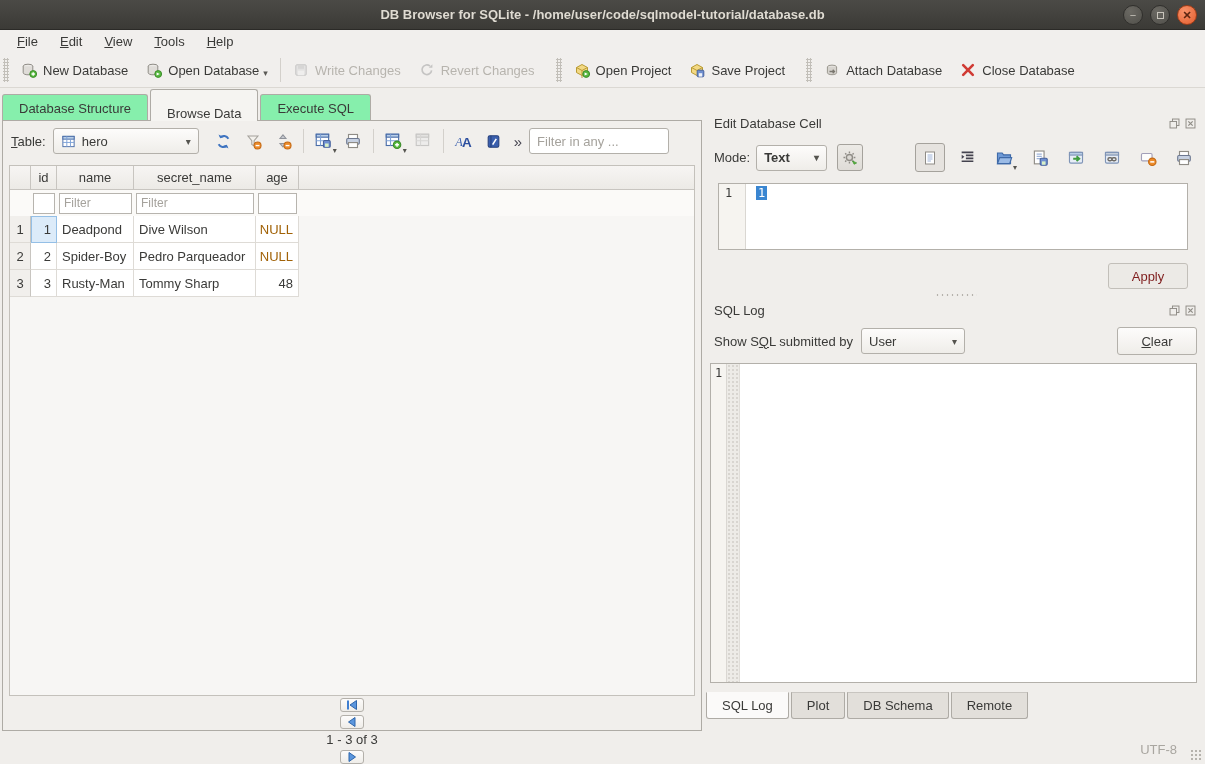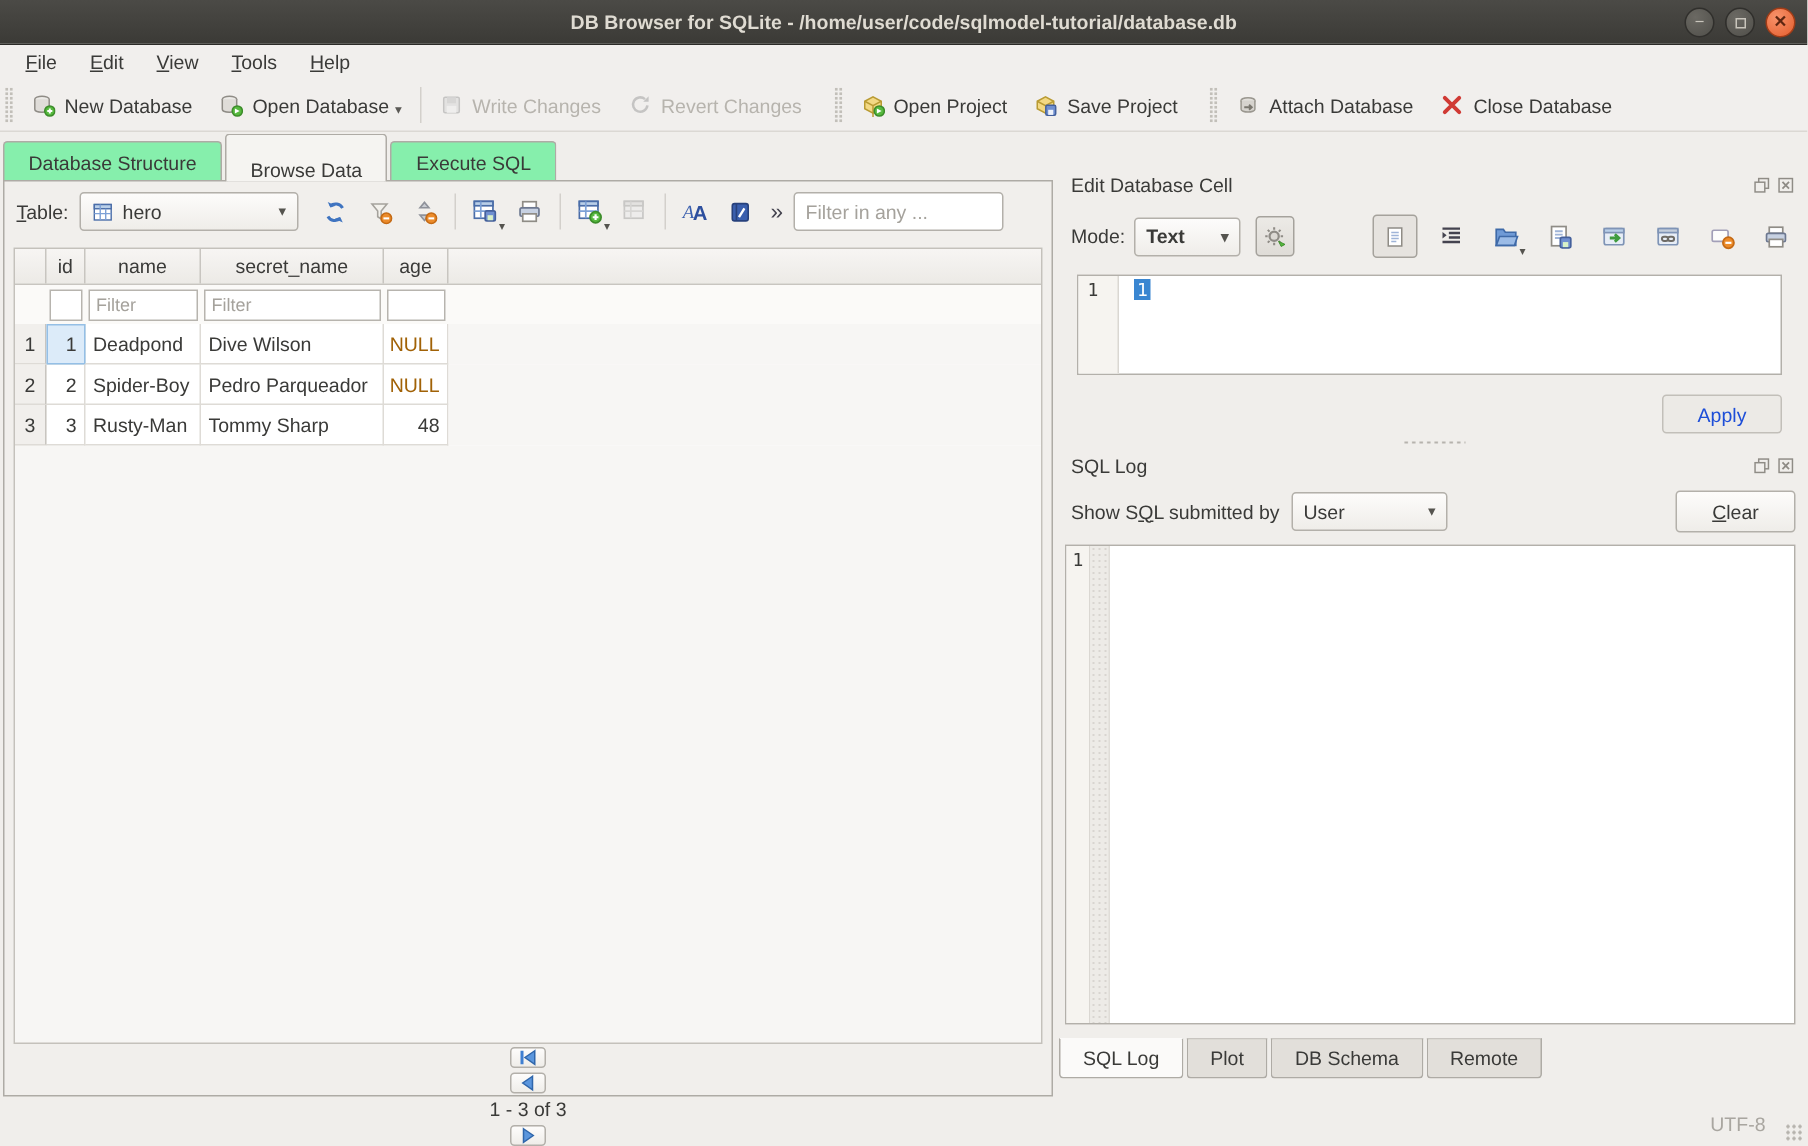--- a/index.html
+++ b/index.html
@@ -165,21 +165,21 @@
     font-family:"DejaVu Sans Mono", monospace; font-size:12px;
     padding:2px 0 0 6px; color:#3a3a38;
   }
   .econtent { flex:1; padding:2px 0 0 10px; font-family:"DejaVu Sans Mono", monospace; font-size:12px; }
   .selection { background:#3a86d1; color:#fff; padding:0 2px; }
   .cellinfo { display:flex; padding:13px 17px 0 12px; }
   .cellinfo .lines div { line-height:19px; }
   .applybtn {
     margin-left:auto; align-self:center; width:80px; height:26px;
     background:#eceae6; border:1px solid #c2bfb9; border-radius:3px;
-    color:#1d4ed8; display:flex; align-items:center; justify-content:center;
+    color:#7f1d1d; display:flex; align-items:center; justify-content:center;
   }
   .vsplit { height:12px; display:flex; align-items:center; justify-content:center; }
   .vsplit .dots { width:42px; height:4px;
     background-image: radial-gradient(#b5b2ac 1px, transparent 1.2px);
     background-size:5px 4px; }
   .logbar { display:flex; align-items:center; padding:5px 8px 0; gap:8px; }
   .usercombo { width:104px; }
   .clearbtn {
     margin-left:auto; width:80px; height:28px;
     background:linear-gradient(#fdfcfb,#efede9); border:1px solid #b3b0aa;

